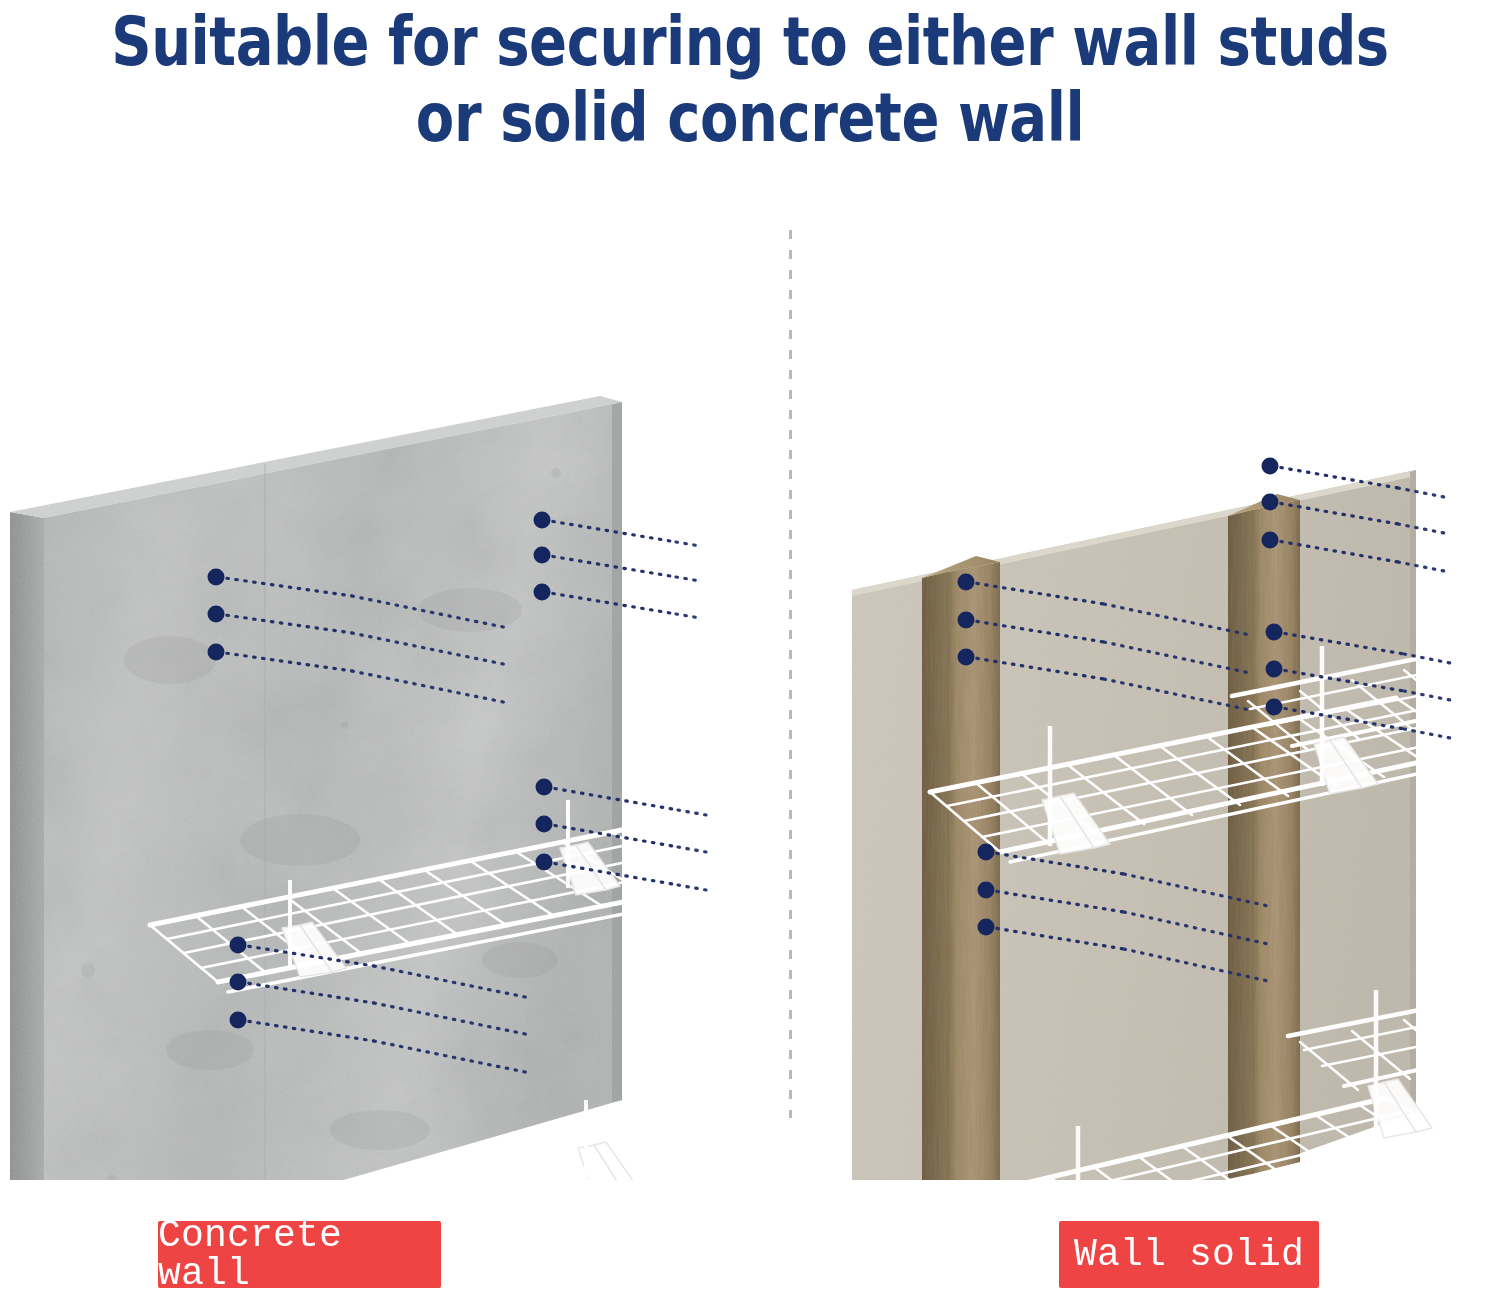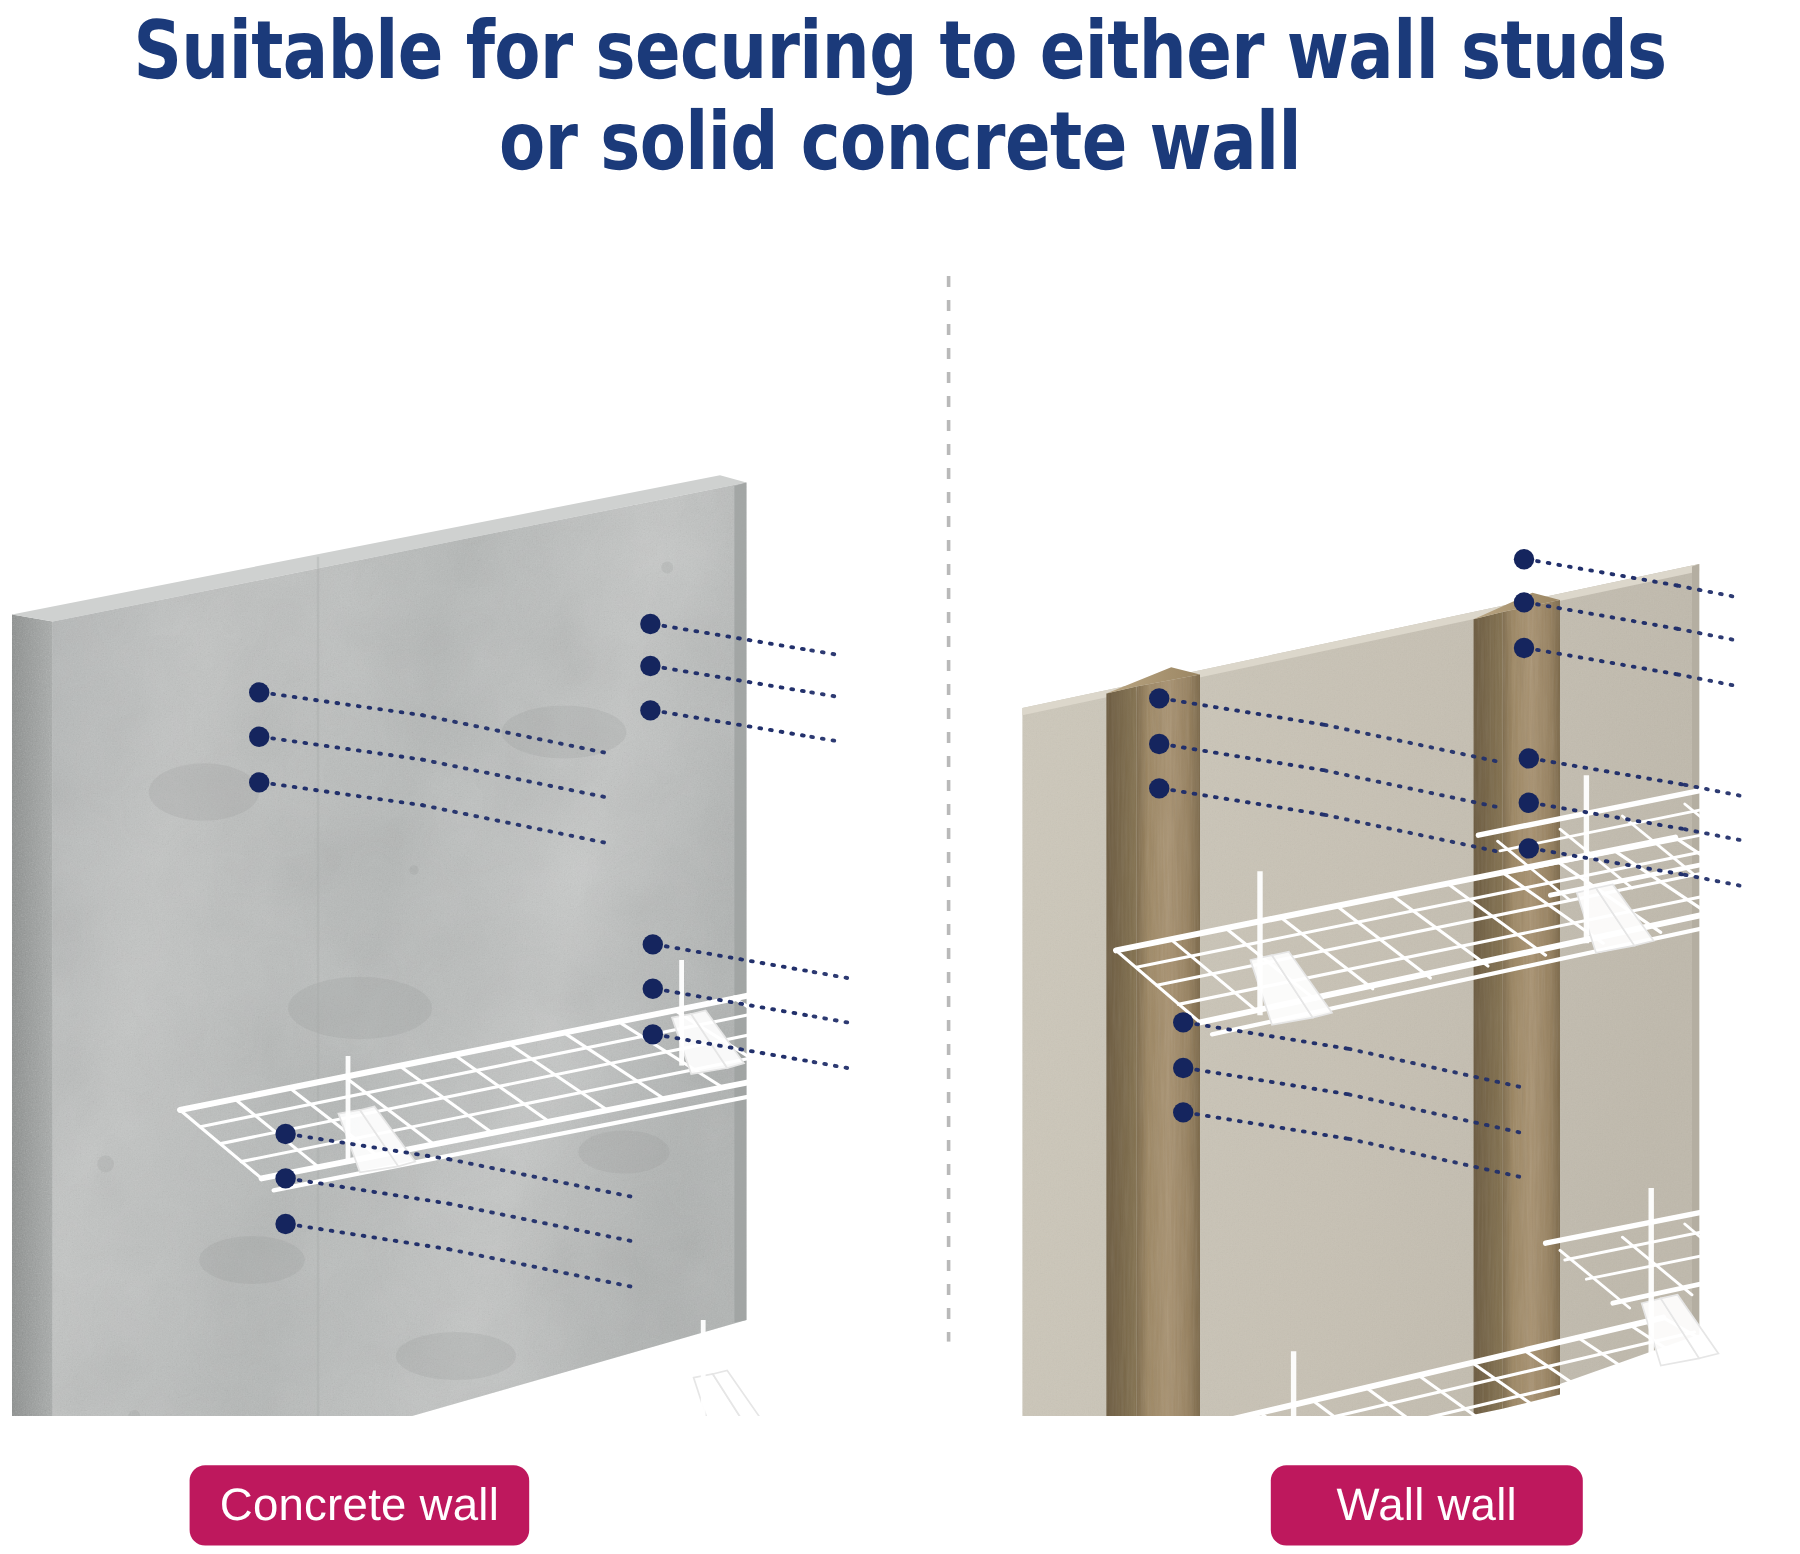--- a/index.html
+++ b/index.html
@@ -33,29 +33,30 @@
   
   .divider{
     position:absolute;left:789px;top:230px;width:3px;height:888px;
     background-image:linear-gradient(to bottom,#b9b9b9 0 9px,rgba(0,0,0,0) 9px 20px);
     background-size:3px 20px;
   }
 
   
   .badge{
     position:absolute;
-    background:#be185d;
+    background:#ef4444;
     color:#ffffff;
-    border-radius:13px;
+    border-radius:2px;
     font-size:38px;
     line-height:1;
     font-weight:400;
     display:flex;align-items:center;justify-content:center;
     box-sizing:border-box;
     letter-spacing:0.2px;
+    font-family:Liberation Mono, monospace;
   }
   #badge-concrete{left:158px;top:1221px;width:283px;height:67px;}
   #badge-studs{left:1059px;top:1221px;width:260px;height:67px;}
 </style>
 </head>
 <body>
 
 <div id="stage">
 
   <div class="title-block">
@@ -508,15 +509,15 @@
           </g>
         </g>
       </g>
     </svg>
   </div>
 
   <div class="divider"></div>
 
   <div class="badge" id="badge-concrete">Concrete wall</div>
 
-  <div class="badge" id="badge-studs">Wall wall</div>
+  <div class="badge" id="badge-studs">Wall solid</div>
 
 </div>
 
 </body></html>

